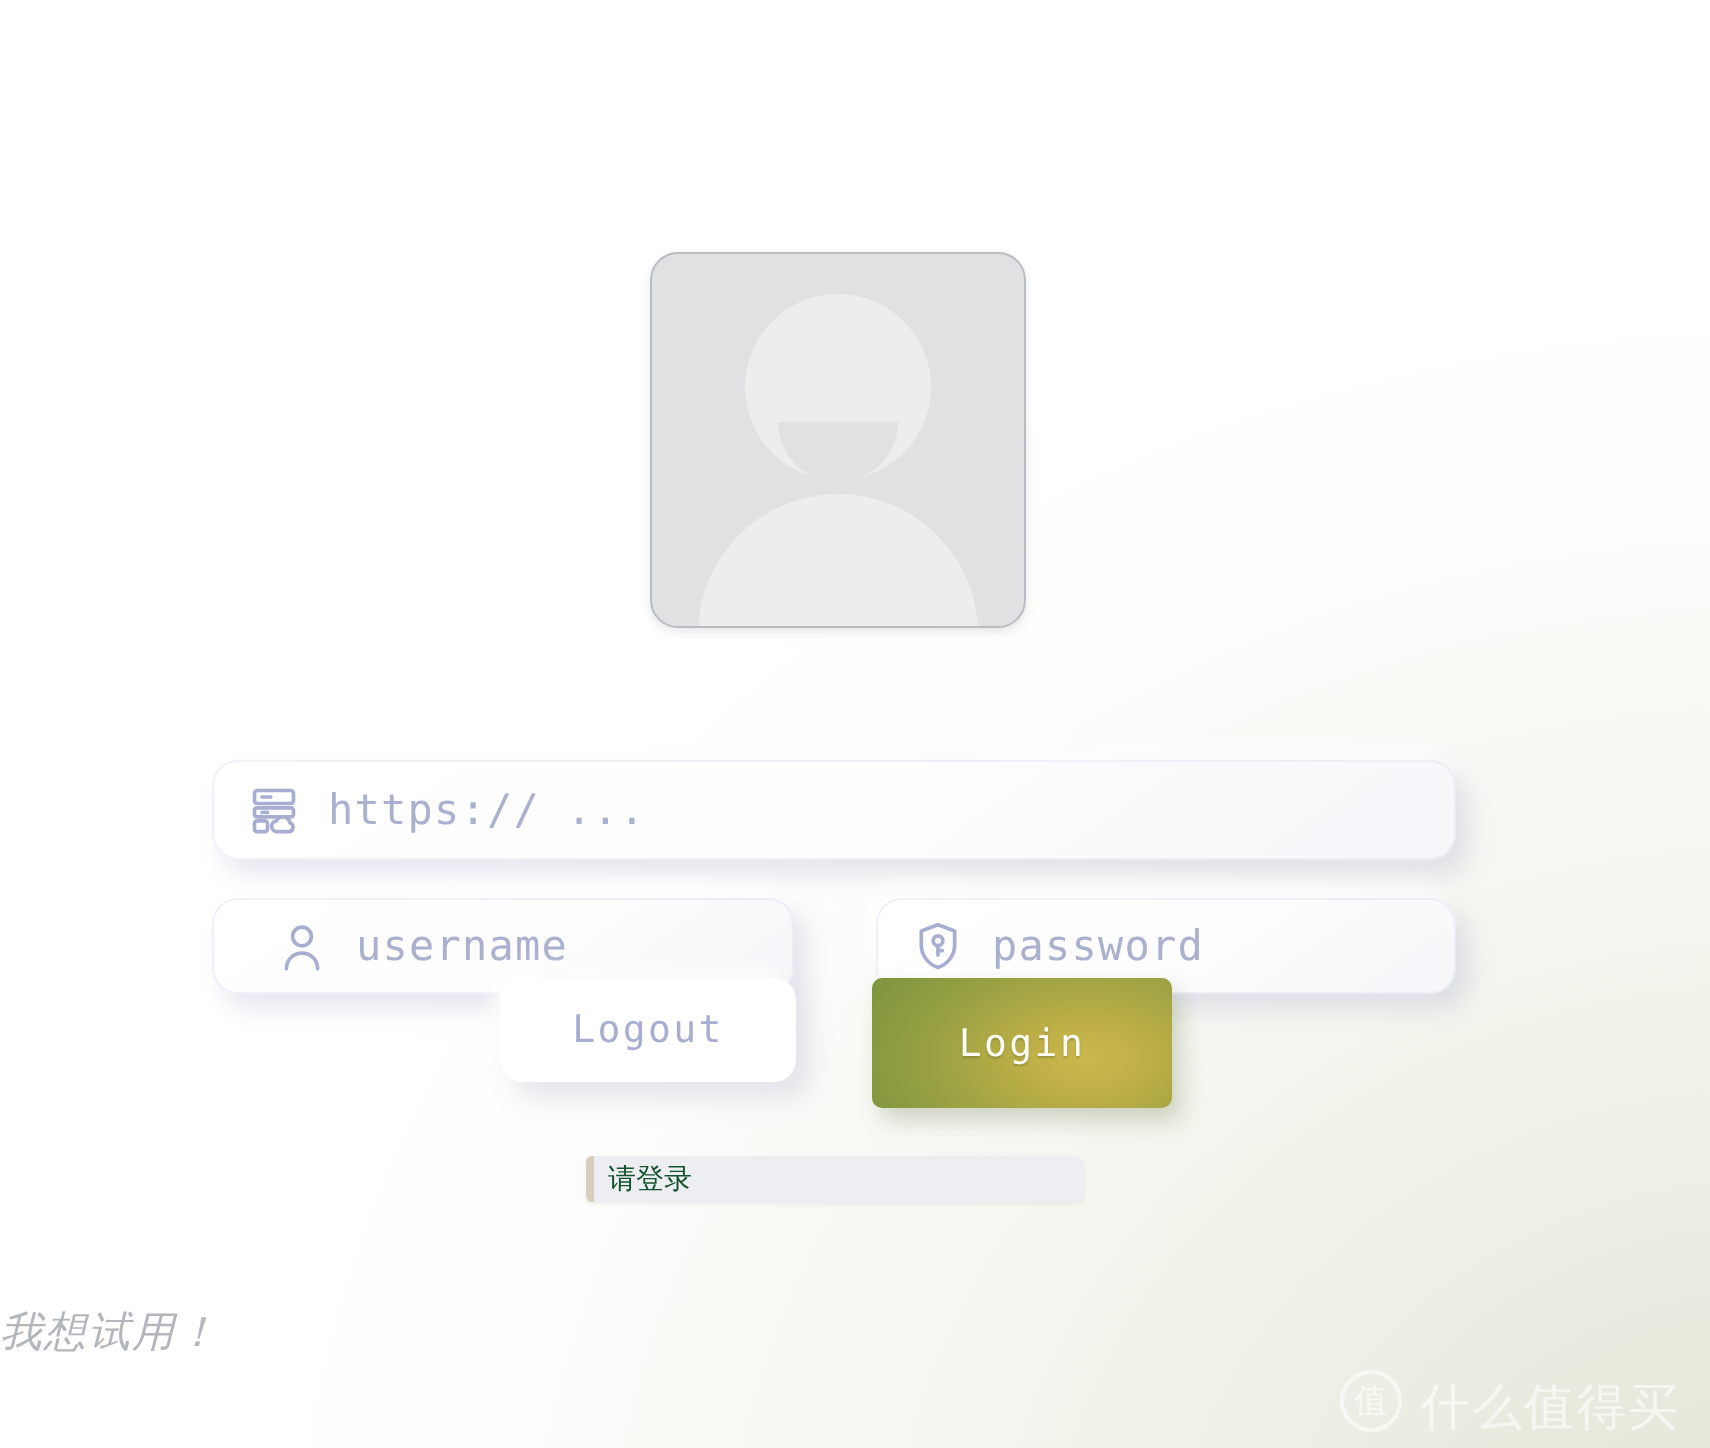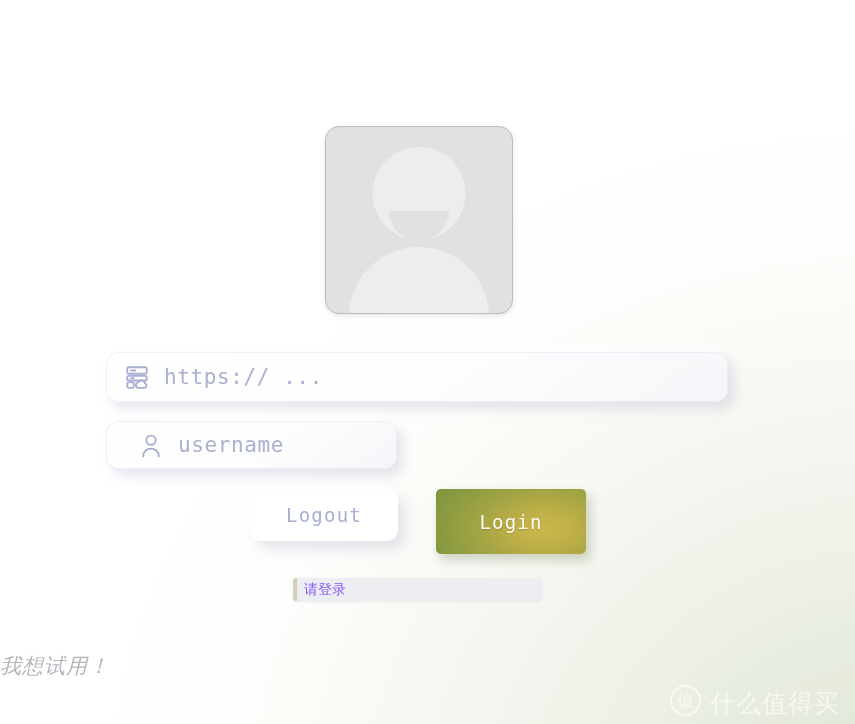--- a/index.html
+++ b/index.html
@@ -86,20 +86,21 @@
     display: flex;
     align-items: center;
     box-sizing: border-box;
     background: linear-gradient(145deg, #ffffff 0%, #fdfdfe 55%, #f6f6fa 100%);
     border-radius: 13px;
     padding-left: 18px;
     box-shadow:
        6px 7px 12px rgba(160,164,200,0.28),
       -5px -5px 11px rgba(255,255,255,0.95),
        0 0 0 1px rgba(226,228,242,0.55) inset;
+    margin-top: 28px;
   }
   .field .ficon {
     flex: 0 0 auto;
     width: 26px;
     height: 26px;
     margin-right: 14px;
     display: block;
   }
   .field .fval {
     font-family: "DejaVu Sans Mono", monospace;
@@ -168,21 +169,21 @@
     border-left: 4px solid #d7cfbc;
     border-radius: 3px 5px 5px 3px;
     display: flex;
     align-items: center;
     padding-left: 7px;
     box-shadow: 0 1px 2px rgba(150,154,170,0.16);
   }
   #status-text {
     font-family: "DejaVu Sans", sans-serif;
     font-size: 14px;
-    color: #8b5cf6;
+    color: #14532d;
     white-space: nowrap;
   }
 
   
   #tagline {
     position: absolute;
     left: 0;
     top: 652px;
     width: 730px;
     text-align: left;
@@ -252,20 +253,29 @@
   </div>
 
   <div class="field" id="field-user">
     <svg class="ficon" viewBox="0 0 24 24" fill="none" stroke="#a8aed2" stroke-width="1.7" stroke-linecap="round" stroke-linejoin="round">
       <circle cx="12" cy="7.6" r="4.3"></circle>
       <path d="M4.8 22.5c0-4.2 3.2-7.2 7.2-7.2s7.2 3 7.2 7.2"></path>
     </svg>
     <span class="fval">username</span>
   </div>
 
+  <div class="field" id="field-pass">
+    <svg class="ficon" viewBox="0 0 24 24" fill="none" stroke="#a8aed2" stroke-width="1.7" stroke-linecap="round" stroke-linejoin="round">
+      <path d="M12 2.2 4.3 5.1v6.3c0 5 3.3 9.1 7.7 10.5 4.4-1.4 7.7-5.5 7.7-10.5V5.1z"></path>
+      <circle cx="12" cy="9.6" r="2.25"></circle>
+      <line x1="12" y1="11.9" x2="12" y2="16.2"></line>
+      <line x1="12" y1="14.1" x2="14" y2="14.1"></line>
+    </svg>
+    <span class="fval">password</span>
+  </div>
 
   <button class="btn" id="btn-logout">Logout</button>
   <button class="btn" id="btn-login">Login</button>
 
   <div id="status-box">
     <span id="status-text">请登录</span>
   </div>
 
   <div id="tagline">我想试用！</div>
 

